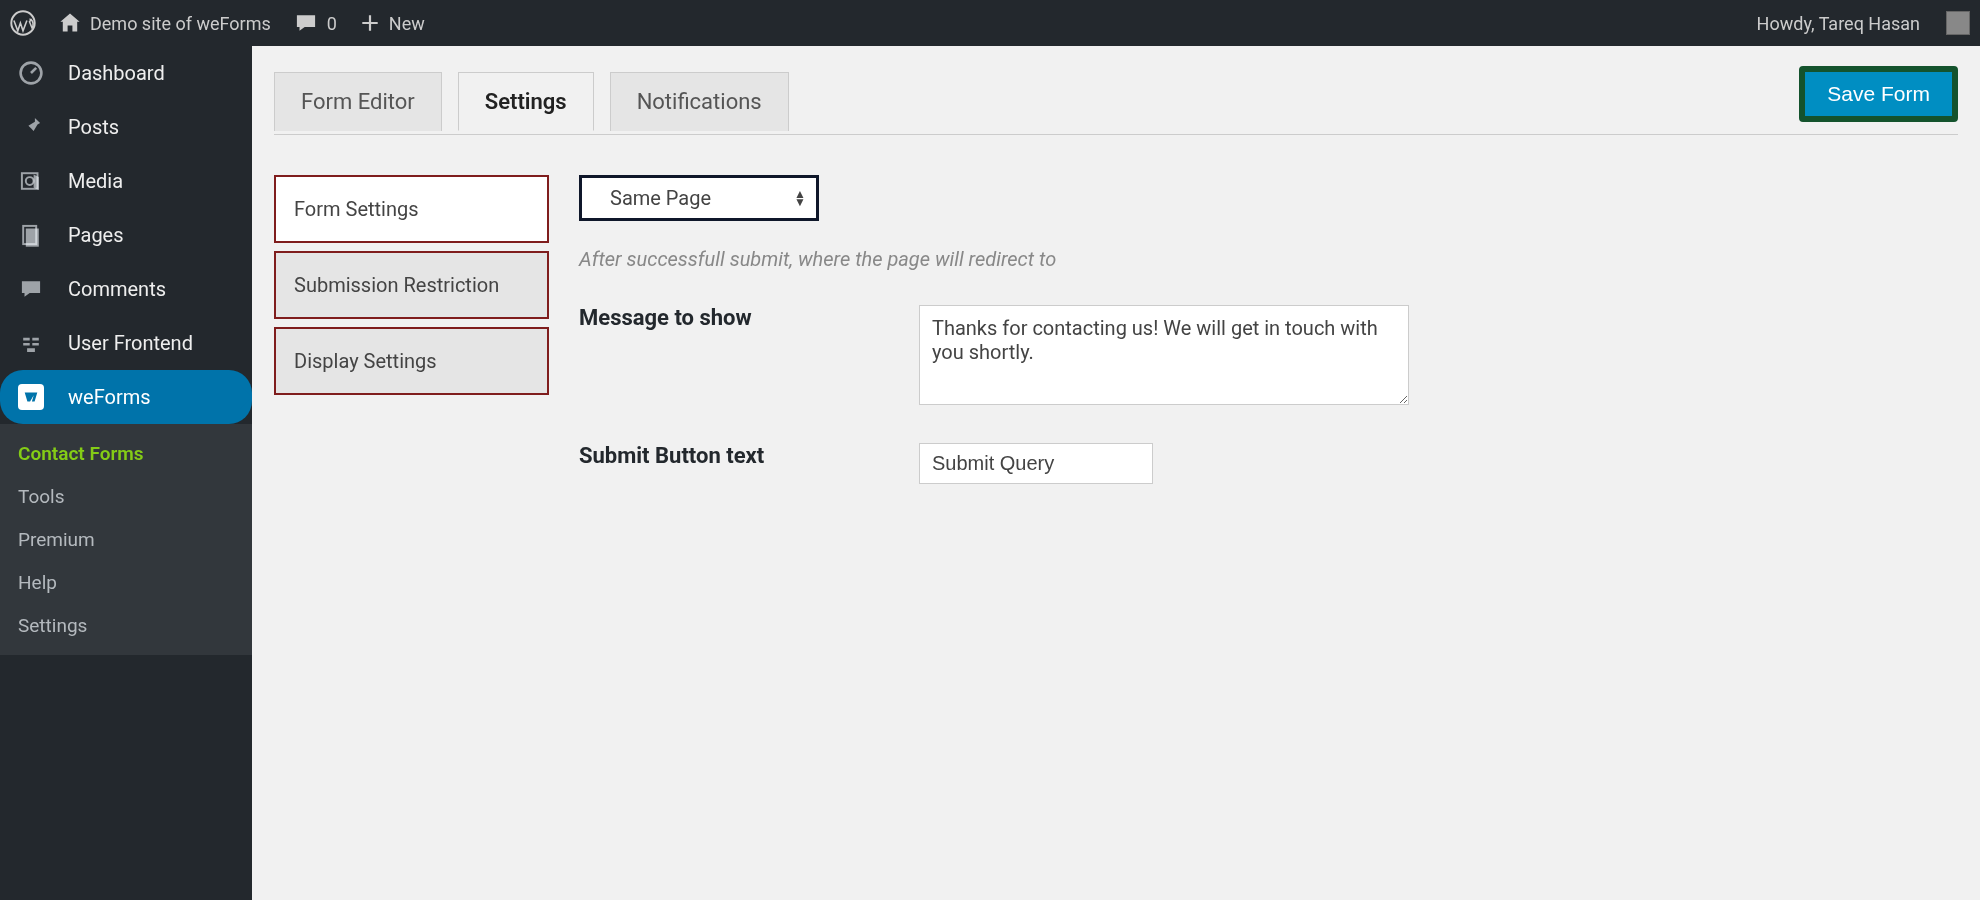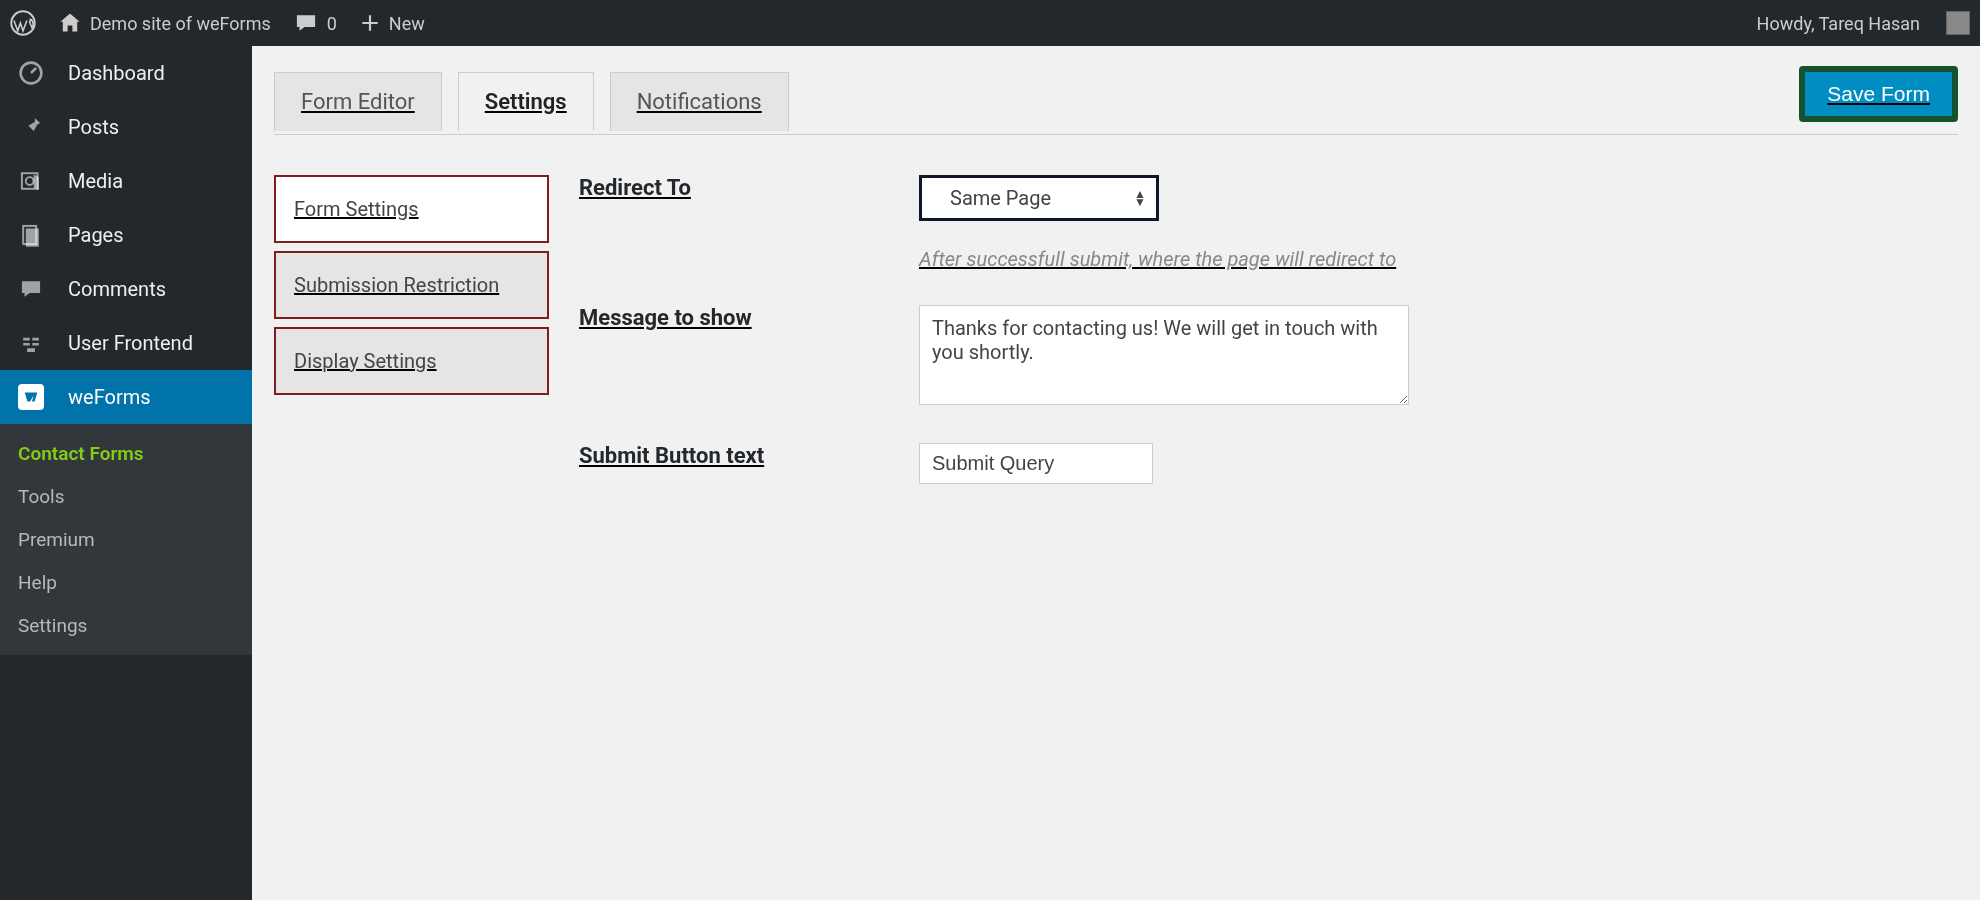--- a/index.html
+++ b/index.html
@@ -32,38 +32,38 @@
   font-size: 20px;
 }
 .sidebar-item {
   display: flex;
   align-items: center;
   gap: 24px;
   padding: 14px 18px;
   color: #eee;
   cursor: pointer;
 }
-.sidebar-item.active { background: #0073aa; color: #fff; position: relative; }
+.sidebar-item.active { background: #0073aa; color: #fff; position: relative; border-radius: 23px; }
 .sidebar-item.active::after {
   content: "";
   position: absolute;
   right: -12px;
   top: 50%;
   transform: translateY(-50%);
   border: 12px solid transparent;
   border-left-color: #0073aa;
 }
 .sidebar-icon { width: 26px; height: 26px; display: flex; align-items: center; justify-content: center; fill: currentColor; color: rgba(240,245,250,0.6); }
 .sidebar-submenu { background: #32373c; padding: 8px 0; }
 .sidebar-subitem { padding: 10px 18px; color: #b4b9be; font-size: 19px; cursor: pointer; }
 .sidebar-subitem.current { color: #84cc16; font-weight: 600; }
 .weforms-icon-box { width: 26px; height: 26px; background: #fff; border-radius: 4px; display: flex; align-items: center; justify-content: center; }
 
 
-.main { flex: 1; padding: 0 22px; background: #f1f1f1; text-decoration: underline; }
+.main { flex: 1; padding: 0 22px; background: #f1f1f1; }
 
 
 .tabs-row { display: flex; align-items: center; justify-content: space-between; border-bottom: 1px solid #ccc; margin-top: 20px; }
 .tabs { display: flex; gap: 16px; }
 .tab {
   background: #e5e5e5;
   border: 1px solid #ccc;
   border-bottom: none;
   padding: 16px 26px;
   font-size: 22px;
@@ -254,21 +254,20 @@
 
     <div class="settings-body">
       <div class="vtabs">
         <div class="vtab active">Form Settings</div>
         <div class="vtab">Submission Restriction</div>
         <div class="vtab">Display Settings</div>
       </div>
 
       <div class="fields">
         <div class="field-row">
-          <div class="field-label">Redirect To</div>
           <div class="field-control">
             <div class="select-box">
               <span>Same Page</span>
               <span class="select-arrows">▲<br>▼</span>
             </div>
             <div class="help-text">After successfull submit, where the page will redirect to</div>
           </div>
         </div>
 
         <div class="field-row">

